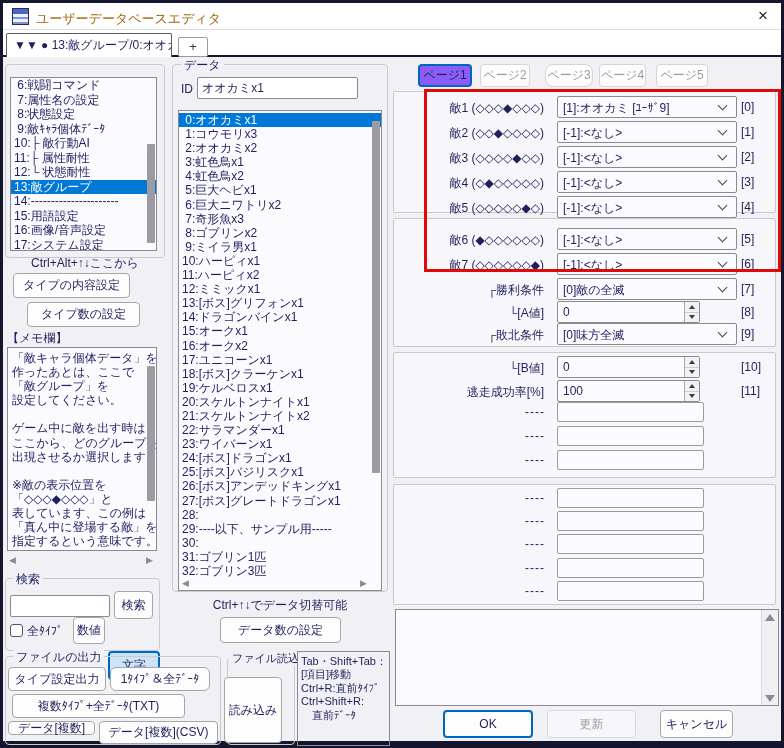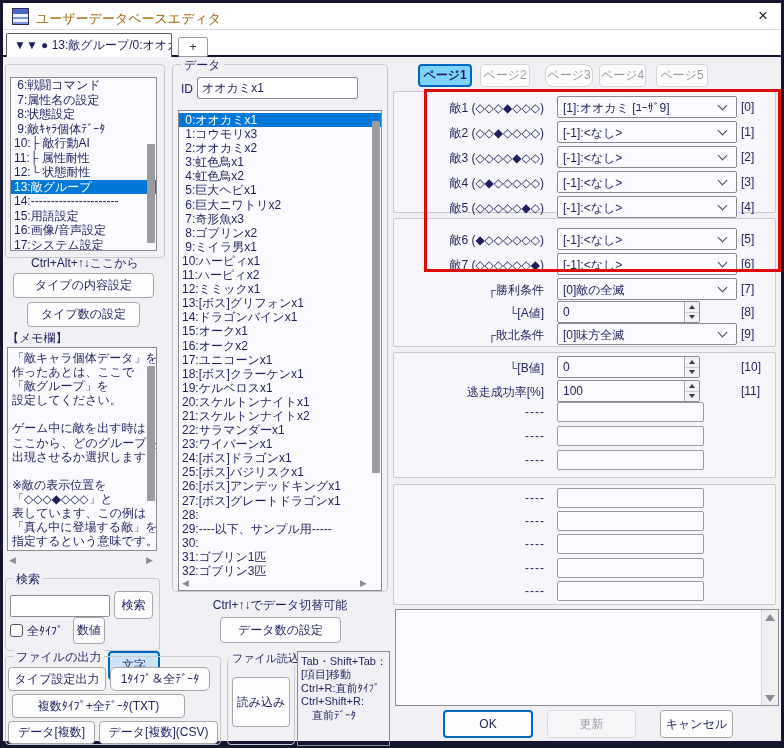--- a/index.html
+++ b/index.html
@@ -47,21 +47,21 @@
   .lbl{position:absolute;font-size:12px;color:var(--navy);white-space:pre;}
 
   .input{position:absolute;background:#fff;border:1px solid var(--bord);border-radius:2px;font-size:12px;color:var(--navy);padding:2px 4px;white-space:pre;overflow:hidden;}
 
   .memo{position:absolute;left:7px;top:347px;width:150px;height:204px;background:var(--listbg);border:1px solid var(--bord);font-size:12px;line-height:14.1px;color:var(--navy);padding:3px 4px;white-space:pre;overflow:hidden;}
 
   .checkbox{position:absolute;width:13px;height:13px;background:#fff;border:1px solid #55555f;border-radius:3px;}
 
   
   .pgbtn{position:absolute;top:64px;height:23px;background:#fdfdfd;border:1px solid #d5d5d8;border-radius:4px;font-size:12px;display:flex;align-items:center;justify-content:center;color:var(--disabled);}
-  .pgbtn.active{color:var(--navy);border:2px solid var(--accent);background:#7dd3fc;font-weight:bold;}
+  .pgbtn.active{color:var(--navy);border:2px solid var(--accent);background:#8b5cf6;}
   .rgrp{position:absolute;left:393px;width:383px;background:var(--panel);border:1px solid var(--grpbord);border-radius:2px;}
   .frow{position:absolute;left:0;width:784px;height:22px;}
   .frow .rlabel{position:absolute;left:408px;top:4px;width:136px;text-align:right;font-size:12px;color:var(--navy);white-space:pre;}
   .dd{position:absolute;left:557px;top:0;width:180px;height:22px;background:var(--listbg);border:1px solid var(--bord);border-radius:2px;}
   .dd .val{position:absolute;left:5px;top:3px;font-size:12px;color:var(--navy);white-space:pre;}
   .chev{position:absolute;right:10px;top:5px;width:7px;height:7px;border-right:1.5px solid #45455f;border-bottom:1.5px solid #45455f;transform:rotate(45deg);}
   .idx{position:absolute;left:741px;top:4px;font-size:12px;color:var(--navy);}
   .spin{position:absolute;left:557px;top:0;width:143px;height:22px;background:var(--listbg);border:1px solid var(--bord);border-radius:2px;}
   .spin .val{position:absolute;left:5px;top:3px;font-size:12px;color:var(--navy);}
   .spinbtns{position:absolute;right:0;top:0;width:15px;height:20px;border-left:1px solid #aaa;display:flex;flex-direction:column;}
@@ -111,21 +111,21 @@
       <div class="li">11:├ 属性耐性</div>
       <div class="li">12:└ 状態耐性</div>
       <div class="li sel">13:敵グループ</div>
       <div class="li">14:----------------------</div>
       <div class="li">15:用語設定</div>
       <div class="li">16:画像/音声設定</div>
       <div class="li">17:システム設定</div>
       <div class="vthumb" style="right:1px;top:66px;height:99px;"></div>
   </div>
   <div class="hint" style="left:5px;top:255px;width:160px;">Ctrl+Alt+↑↓ここから</div>
-  <div class="btn" style="left:13px;top:273px;width:141px;height:25px;">タイプの内容設定</div>
+  <div class="btn" style="left:13px;top:273px;width:117px;height:25px;">タイプの内容設定</div>
   <div class="btn" style="left:27px;top:302px;width:113px;height:25px;">タイプ数の設定</div>
 
   <span class="lbl" style="left:7px;top:330px;">【メモ欄】</span>
   <div class="memo">「敵キャラ個体データ」を
 作ったあとは、ここで
 「敵グループ」を
 設定してください。
 
 ゲーム中に敵を出す時は、
 ここから、どのグループを
@@ -148,21 +148,21 @@
   <div class="checkbox" style="left:10px;top:624px;"></div>
   <span class="lbl" style="left:27px;top:623px;">全ﾀｲﾌﾟ</span>
   <div class="btn" style="left:73px;top:617px;width:32px;height:27px;">数値</div>
   <div class="btn toggled" style="left:108px;top:651px;width:52px;height:29px;">文字</div>
 
   <div class="grp" style="left:5px;top:656px;width:216px;height:89px;"></div>
   <span class="grpcap" style="left:13px;top:649px;">ファイルの出力</span>
   <div class="btn" style="left:8px;top:667px;width:98px;height:24px;">タイプ設定出力</div>
   <div class="btn" style="left:110px;top:667px;width:100px;height:24px;border-radius:6px;">1ﾀｲﾌﾟ＆全ﾃﾞｰﾀ</div>
   <div class="btn" style="left:12px;top:694px;width:173px;height:24px;">複数ﾀｲﾌﾟ+全ﾃﾞｰﾀ(TXT)</div>
-  <div class="btn" style="left:8px;top:721px;width:87px;height:23px;">データ[複数]</div>
+  <div class="btn" style="left:8px;top:721px;width:87px;height:14px;">データ[複数]</div>
   <div class="btn" style="left:99px;top:721px;width:119px;height:23px;">データ[複数](CSV)</div>
 
   <div class="grp" style="left:172px;top:64px;width:216px;height:528px;"></div>
   <span class="grpcap" style="left:181px;top:57px;">データ</span>
   <span class="lbl" style="left:181px;top:82px;">ID</span>
   <div class="input" style="left:197px;top:77px;width:161px;height:22px;">オオカミx1</div>
   <div class="listbox" style="left:178px;top:110px;width:204px;height:481px;--lh:14.1px;padding-top:2px;">
     <div class="li sel"> 0:オオカミx1</div>
       <div class="li"> 1:コウモリx3</div>
       <div class="li"> 2:オオカミx2</div>
@@ -198,21 +198,21 @@
       <div class="li">32:ゴブリン3匹</div>
       <div class="vthumb" style="right:1px;top:10px;height:352px;"></div>
     <span class="harrow" style="left:3px;bottom:2px;">◀</span>
     <span class="harrow" style="right:14px;bottom:2px;">▶</span>
   </div>
   <div class="hint" style="left:172px;top:597px;width:216px;">Ctrl+↑↓でデータ切替可能</div>
   <div class="btn" style="left:220px;top:617px;width:121px;height:26px;">データ数の設定</div>
 
   <div class="grp" style="left:227px;top:658px;width:68px;height:87px;"></div>
   <span class="grpcap" style="left:229px;top:651px;font-size:11px;font-family:Liberation Serif, serif;">ファイル読込</span>
-  <div class="btn" style="left:232px;top:677px;width:58px;height:50px;">読み込み</div>
+  <div class="btn" style="left:224px;top:677px;width:58px;height:66px;">読み込み</div>
 
   <div class="note">Tab・Shift+Tab：
 [項目]移動
 Ctrl+R:直前ﾀｲﾌﾟ
 Ctrl+Shift+R:
 　直前ﾃﾞｰﾀ</div>
 
   <div class="pgbtn active" style="left:418px;width:54px;">ページ1</div>
   <div class="pgbtn" style="left:480px;width:50px;">ページ2</div>
   <div class="pgbtn" style="left:545px;width:48px;border-radius:8px;">ページ3</div>

